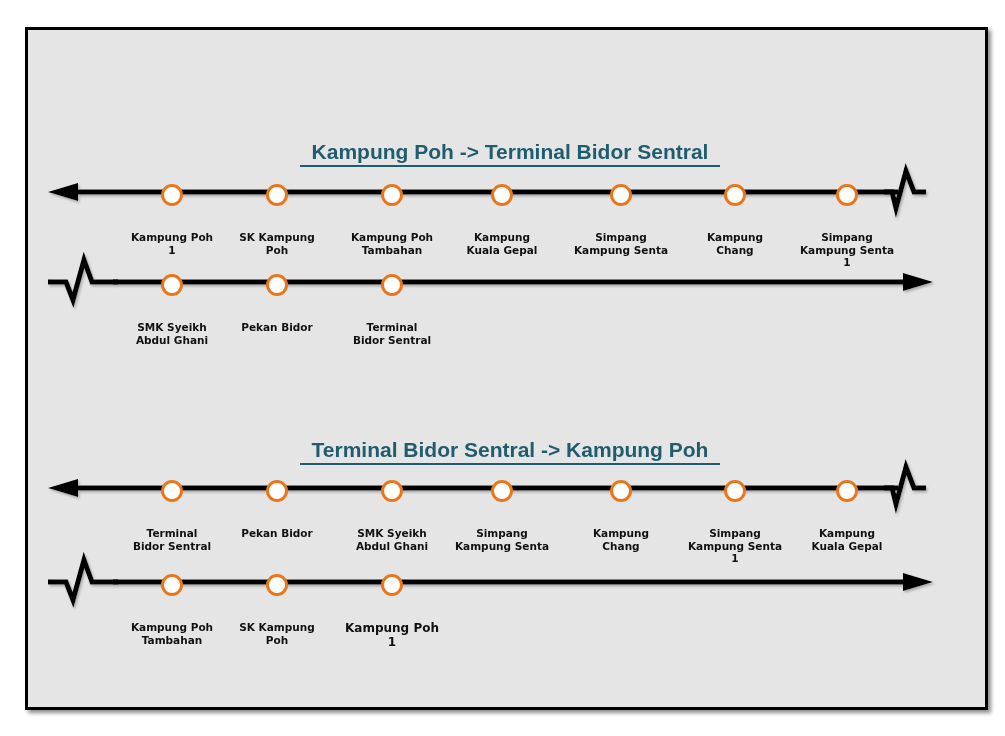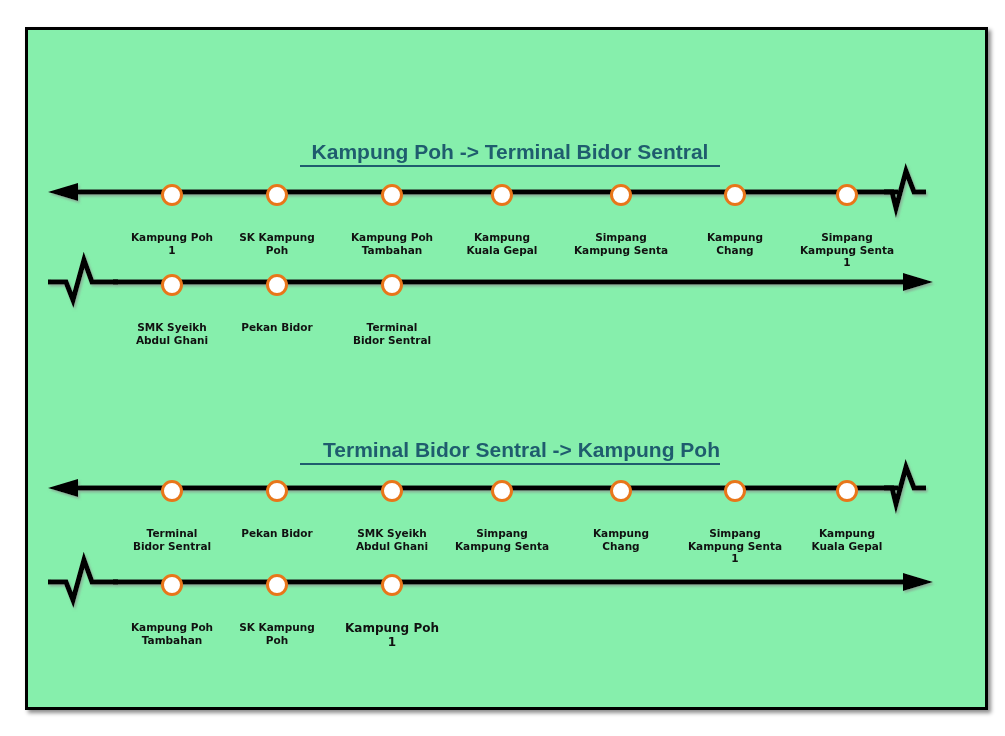--- a/index.html
+++ b/index.html
@@ -15,21 +15,21 @@
     position: relative;
   }
 
   #slide-frame {
     position: absolute;
     left: 25px;
     top: 27px;
     width: 963px;
     height: 683px;
     border: 3px solid #000000;
-    background: #86efac;
+    background: #e5e5e5;
     box-shadow: 3px 3px 4px rgba(0,0,0,0.45);
     box-sizing: border-box;
   }
 
   .canvas {
     position: absolute;
     left: 0; top: 0;
     width: 100%;
     height: 100%;
   }
@@ -41,21 +41,21 @@
     font-family: "Liberation Sans", sans-serif;
     font-weight: bold;
     font-size: 21px;
     color: #1F5C6E;
     white-space: nowrap;
     letter-spacing: 0px;
     border-bottom: 2px solid #1F5C6E;
     padding-bottom: 1px;
   }
   #title-1 { left: 272px; top: 110px; width: 420px; }
-  #title-2 { left: 272px; top: 408px; width: 420px; text-align: right; }
+  #title-2 { left: 272px; top: 408px; width: 420px; }
 
   
   .timeline-row {
     position: absolute;
     left: 0;
     width: 963px;
     height: 120px;
   }
   #row-1 { top: 138px; }
   #row-2 { top: 228px; }

